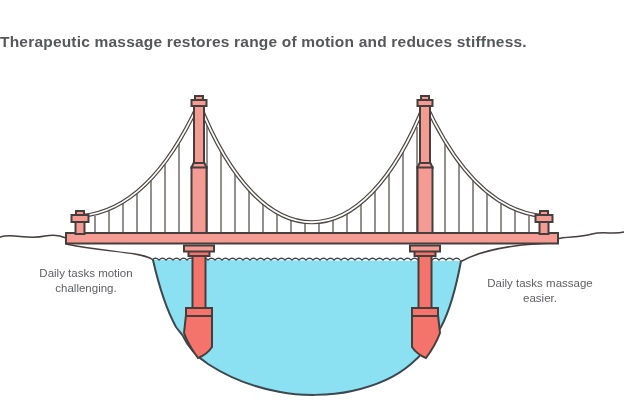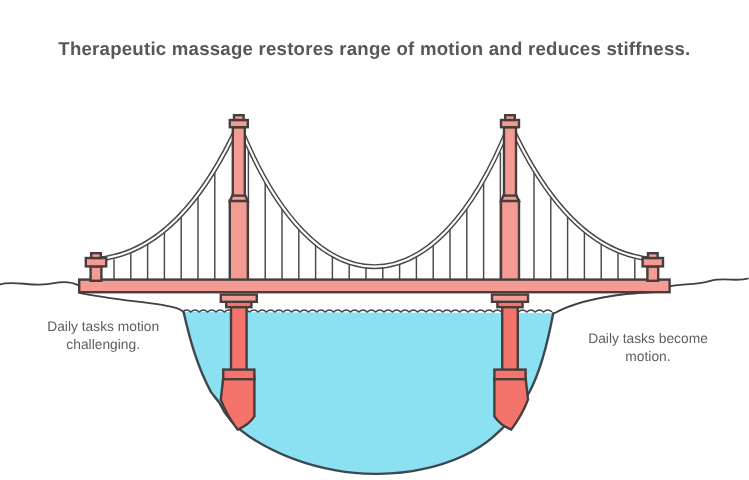--- a/index.html
+++ b/index.html
@@ -1,21 +1,21 @@
 <!DOCTYPE html>
 <html style="--structure-light: #f49c94; --structure-dark: #f4736a; --outline: #453e3c; --cable: #4c4644; --water-fill: #8be0f2; --water-outline: #3c4850; --title-text: #56575a; --label-text: #abacae; --caption-text: #5e5f63;"><head>
 <meta charset="utf-8">
 <style>
   html,body { margin:0; padding:0; background:#ffffff; }
   .canvas {
     position:relative; width:624px; height:400px; background:#ffffff;
     font-family:"Liberation Sans", sans-serif; overflow:hidden;
   }
   .title {
-    position:absolute; top:33px; left:0; width:624px; text-align:center;
+    position:absolute; top:33px; left:0; width:624px; 
     font-size:15.5px; font-weight:bold; letter-spacing:0.2px;
     color:var(--title-text,#56575a);
   }
   .bridge-label {
     position:absolute; top:98px; left:225px; width:170px; text-align:center;
     font-size:15px; font-weight:bold; line-height:1.18;
     color:var(--label-text,#abacae);
   }
   .caption {
     position:absolute; font-size:11.5px; line-height:1.3; text-align:center;
@@ -147,15 +147,15 @@
       <rect class="fill-light" x="540" y="211" width="8" height="4"></rect>
     </g>
   </svg>
 
 
   <div class="caption caption-left">
     <div>Daily tasks motion</div>
     <div>challenging.</div>
   </div>
 
-  <div class="caption caption-right">Daily tasks become motion.</div>
+  <div class="caption caption-right">Daily tasks massage easier.</div>
 
 </div>
 
 </body></html>

